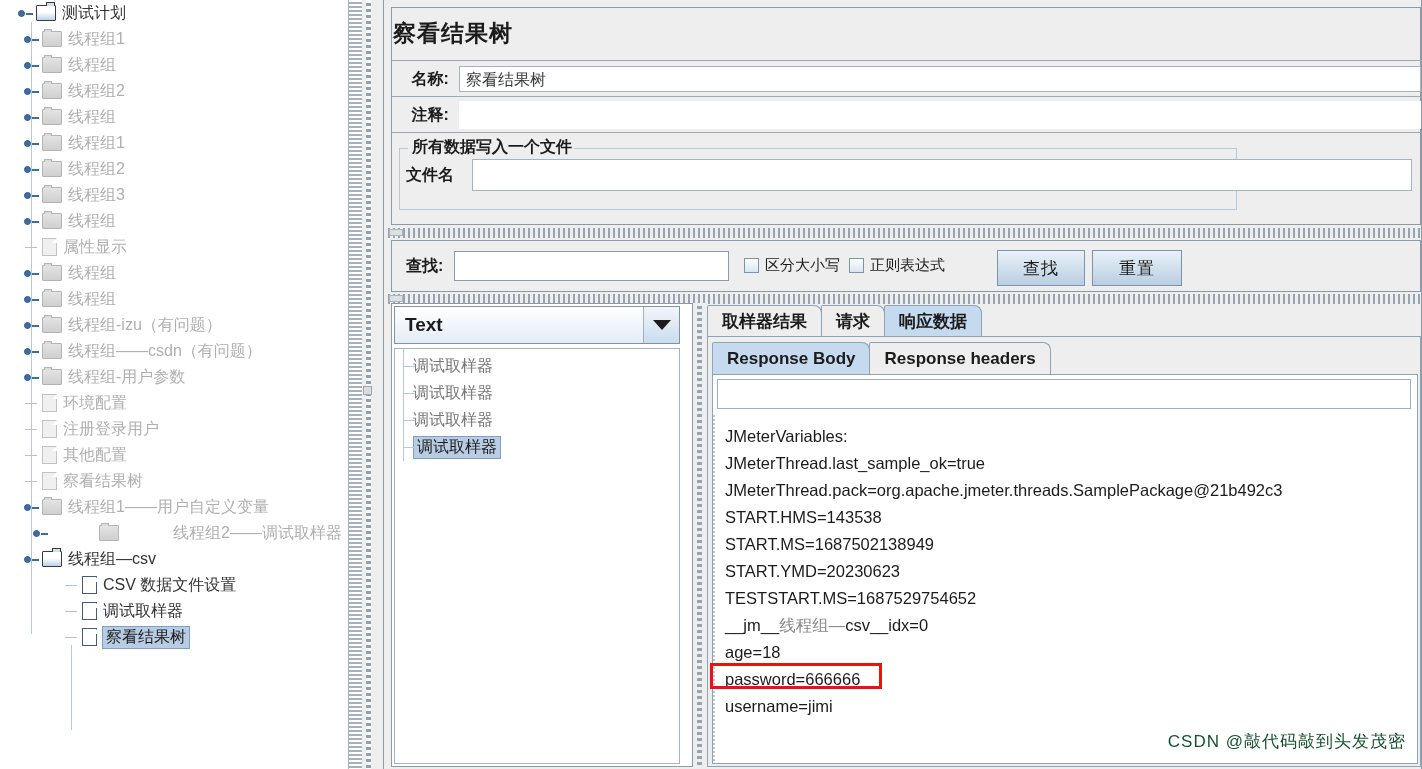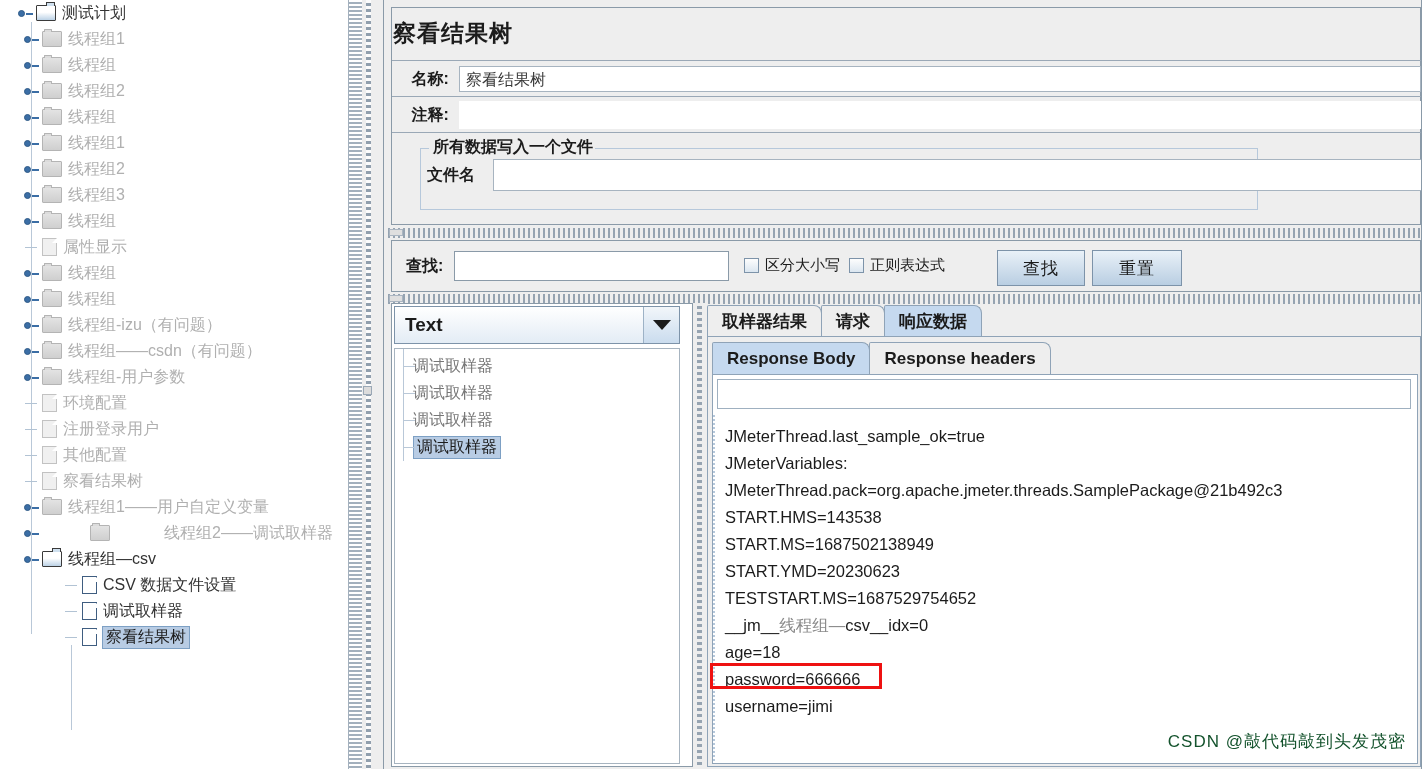--- a/index.html
+++ b/index.html
@@ -228,21 +228,20 @@
     padding:0 6px;
   }
 
   .groupbox {
     position:absolute;
     left:14px; top:148px;
     width:838px; height:62px;
     border:1px solid #b6c8db;
     border-top:none;
     box-sizing:border-box;
-    margin-left:21px;
   }
   .groupbox::before{
     content:"";
     position:absolute; left:0; top:0;
     width:8px; height:1px; background:#b6c8db;
   }
   .gb-title {
     position:absolute;
     left:8px; top:-11px;
     padding:0 4px;
@@ -600,21 +599,21 @@
         <div class="tree-row" style="padding-left:22px;">
           <span class="handle leaf"></span>
           <span class="ficon doc-grey"></span>
           <span class="tlabel">察看结果树</span>
         </div>
         <div class="tree-row" style="padding-left:22px;">
           <span class="handle expandable"></span>
           <span class="ficon folder-grey"></span>
           <span class="tlabel">线程组1——用户自定义变量</span>
         </div>
-        <div class="tree-row" style="padding-left:22px;gap:48px;">
+        <div class="tree-row" style="padding-left:31px;gap:48px;">
           <span class="handle expandable"></span>
           <span class="ficon folder-grey"></span>
           <span class="tlabel">线程组2——调试取样器</span>
         </div>
         <div class="tree-row" style="padding-left:22px;">
           <span class="handle expandable"></span>
           <span class="ficon folder-dark"></span>
           <span class="tlabel active">线程组—csv</span>
         </div>
         <div class="tree-row" style="padding-left:62px;">
@@ -749,22 +748,22 @@
                 <span>Response Body</span>
               </div>
               <div class="subtab ">
                 <span>Response headers</span>
               </div>
             </div>
           <div class="subbody">
             <div class="mini-field"></div>
             <div class="body-scroll"></div>
             <div class="body-text" id="bodytext-host">
+                <div class="bline">JMeterVariables:</div>
                 <div class="bline">JMeterThread.last_sample_ok=true</div>
-                <div class="bline">JMeterVariables:</div>
                 <div class="bline">JMeterThread.pack=org.apache.jmeter.threads.SamplePackage@21b492c3</div>
                 <div class="bline">START.HMS=143538</div>
                 <div class="bline">START.MS=1687502138949</div>
                 <div class="bline">START.YMD=20230623</div>
                 <div class="bline">TESTSTART.MS=1687529754652</div>
                 <div class="bline">__jm__<span class="cn">线程组—</span>csv__idx=0</div>
                 <div class="bline">age=18</div>
                 <div class="bline">password=666666</div>
                 <div class="bline">username=jimi</div>
               </div>

